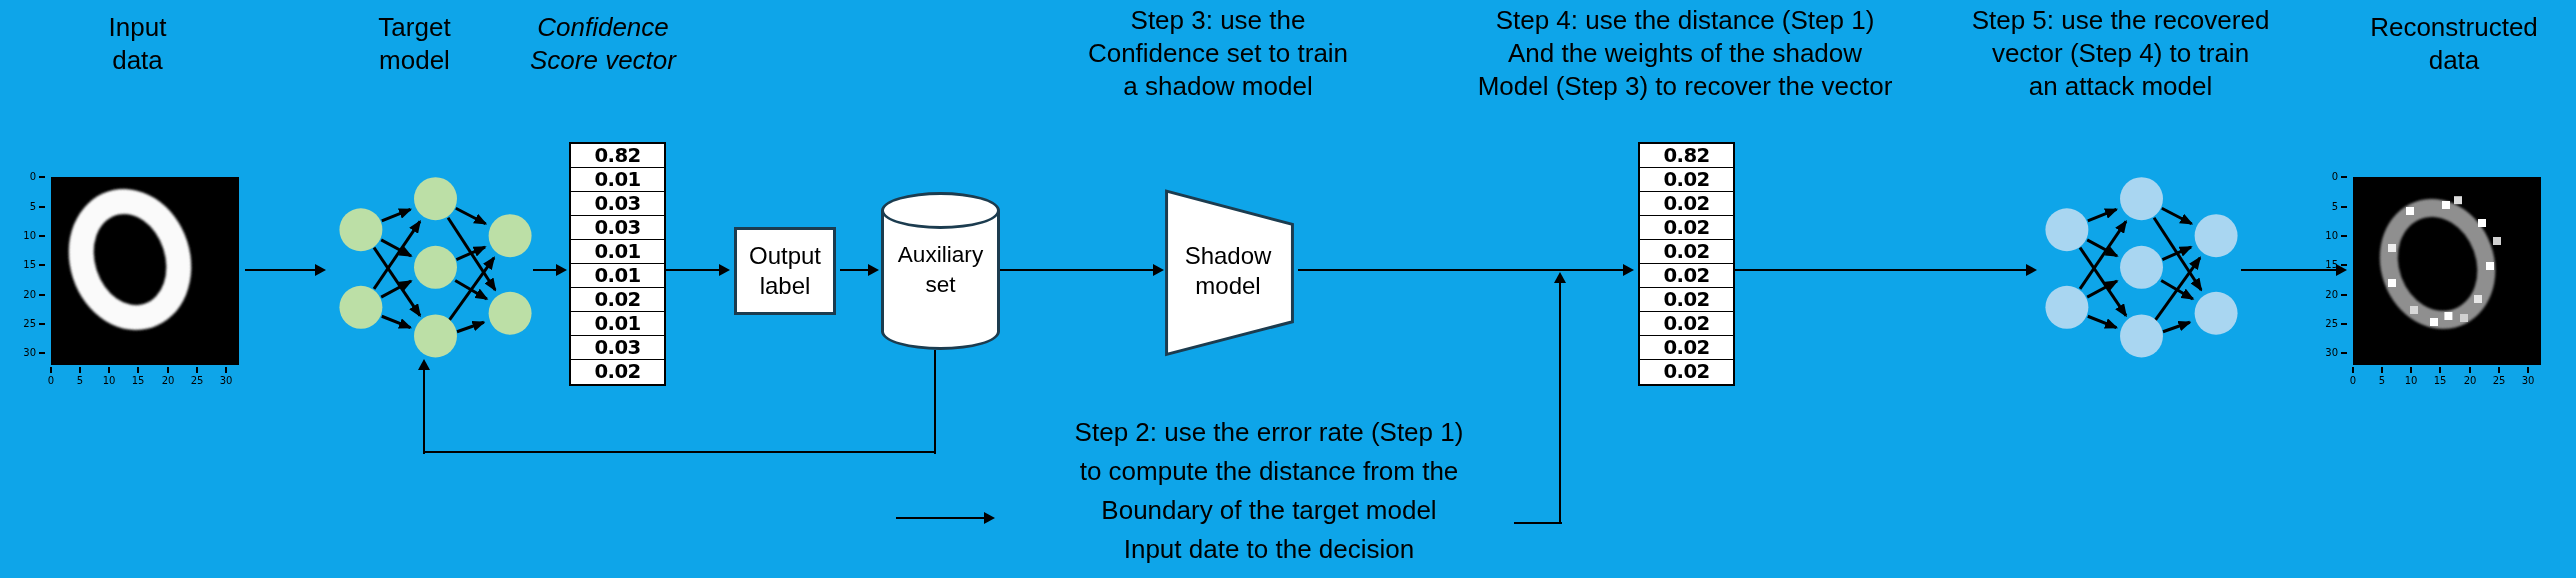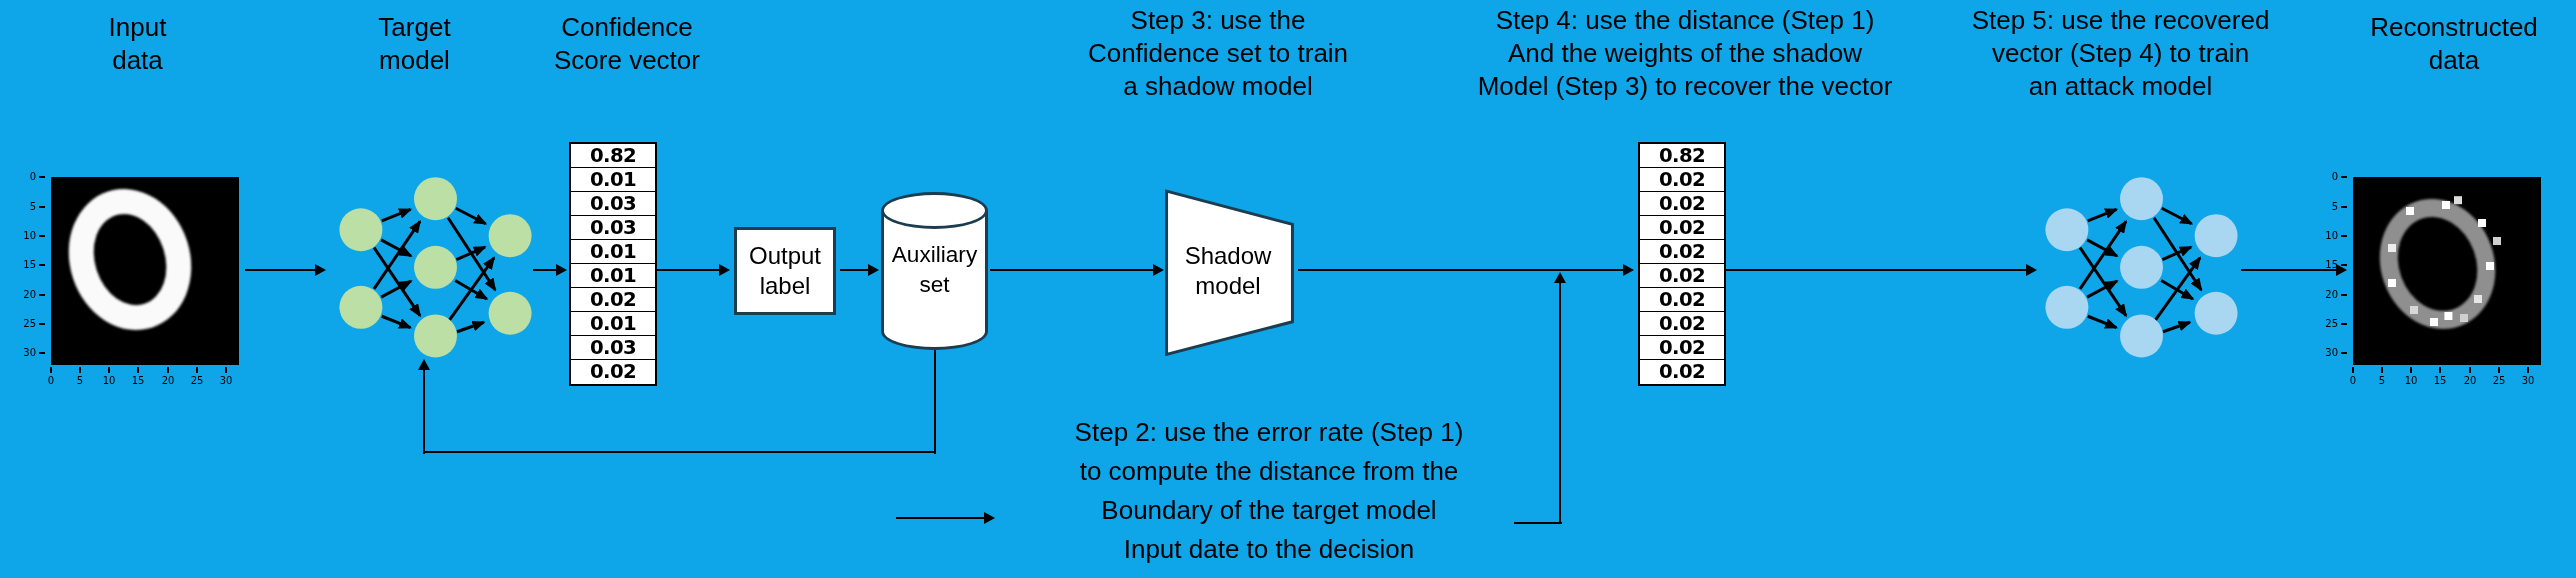--- a/index.html
+++ b/index.html
@@ -29,21 +29,21 @@
   
   .harrow { position:absolute; height:2.4px; background:#000; }
   .harrow::after { content:""; position:absolute; right:-10px; top:-5.4px; width:0; height:0;
     border-left:11.3px solid #000; border-top:6.6px solid transparent; border-bottom:6.6px solid transparent; }
   .hline { position:absolute; height:2.4px; background:#000; }
   .vline { position:absolute; width:2.4px; background:#000; }
   .vline.arrow-up::before { content:""; position:absolute; top:-10px; left:-5.4px; width:0; height:0;
     border-bottom:11.3px solid #000; border-left:6.6px solid transparent; border-right:6.6px solid transparent; }
 
   
-  .vec { position:absolute; width:88px; border:2.4px solid #000; background:#fff; }
+  .vec { position:absolute; width:97px; border:2.4px solid #000; background:#fff; }
   .vcell { height:24px; line-height:24px; text-align:center; font:700 19.7px "DejaVu Sans",sans-serif;
     border-bottom:1.8px solid #000; letter-spacing:-0.6px; }
   .vcell:last-child { border-bottom:none; }
 
   
   .obox { position:absolute; border:3.6px solid #1c3c4f; background:#fff; display:flex; flex-direction:column;
     justify-content:center; text-align:center; font-size:24px; line-height:30px; }
   .cyl { position:absolute; }
   .cyl-top  { position:absolute; left:0; right:0; top:0; height:37px; border:3px solid #1c3c4f; border-radius:50%; background:#fff; z-index:2; }
   .cyl-body { position:absolute; left:0; right:0; top:18.5px; bottom:18.5px; border-left:3px solid #1c3c4f; border-right:3px solid #1c3c4f; background:#fff; z-index:1; }
@@ -59,21 +59,21 @@
 <div id="canvas">
 
   <div class="title" style="left:48px; top:10.7px; width:179px;">
     <div>Input</div>
     <div>data</div>
   </div>
   <div class="title" style="left:325px; top:10.7px; width:179px;">
     <div>Target</div>
     <div>model</div>
   </div>
-  <div class="title" style="left:508px; top:10.7px; width:238px;">
+  <div class="title" style="left:484px; top:10.7px; width:238px;font-style:italic;">
     <div>Confidence</div>
     <div>Score vector</div>
   </div>
   <div class="title" style="left:1057px; top:3.6px; width:322px;">
     <div>Step 3: use the</div>
     <div>Confidence set to train</div>
     <div>a shadow model</div>
   </div>
   <div class="title" style="left:1447px; top:3.6px; width:476px;">
     <div>Step 4: use the distance (Step 1)</div>
@@ -159,21 +159,21 @@
     <div class="vcell">0.01</div>
     <div class="vcell">0.03</div>
     <div class="vcell">0.02</div>
   </div>
 
   <div class="obox" style="left:734px; top:227px; width:102px; height:88px;">
     <div>Output</div>
     <div>label</div>
   </div>
 
-  <div class="cyl" style="left:881px; top:192px; width:107px; height:158px;">
+  <div class="cyl" style="left:881px; top:192px; width:119px; height:158px;">
     <div class="cyl-bot"></div>
     <div class="cyl-body"></div>
     <div class="cyl-top"></div>
     <div class="cyl-text">
       <div>Auxiliary</div>
       <div>set</div>
     </div>
   </div>
 
   <svg class="shape" style="left:1163px; top:186px;" width="133" height="173" viewBox="0 0 224 290">

